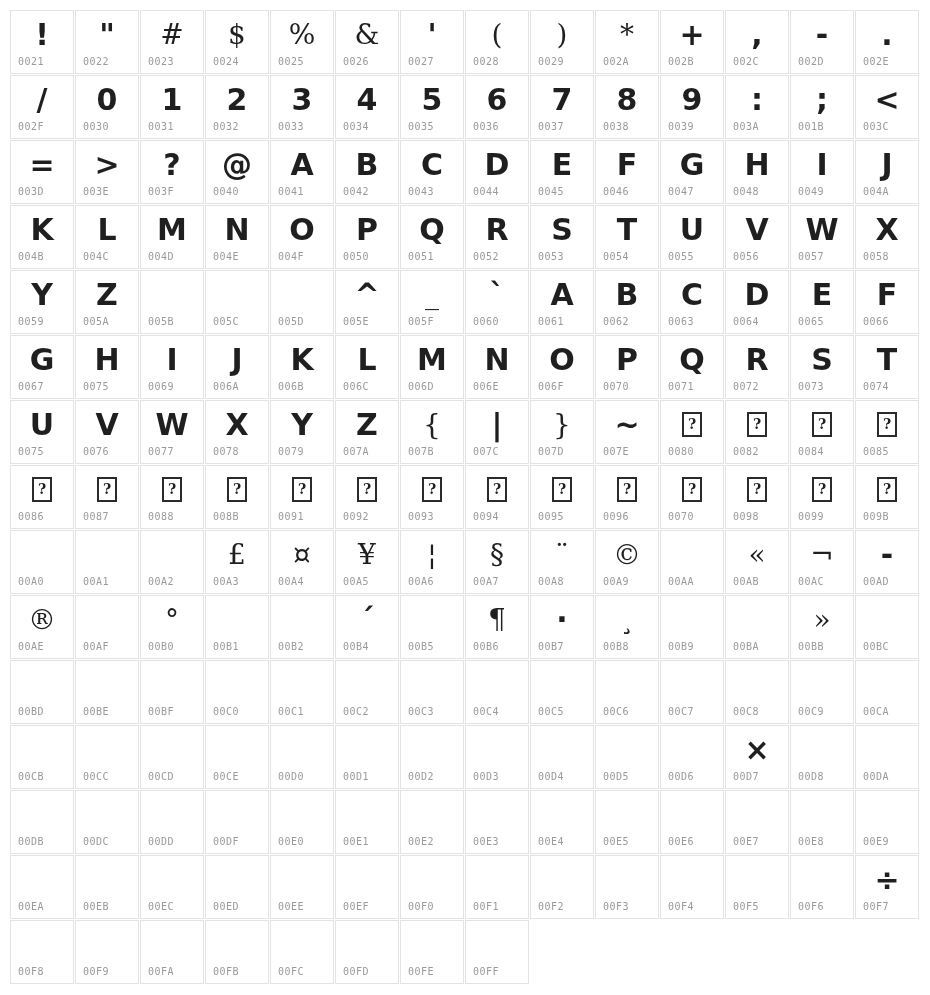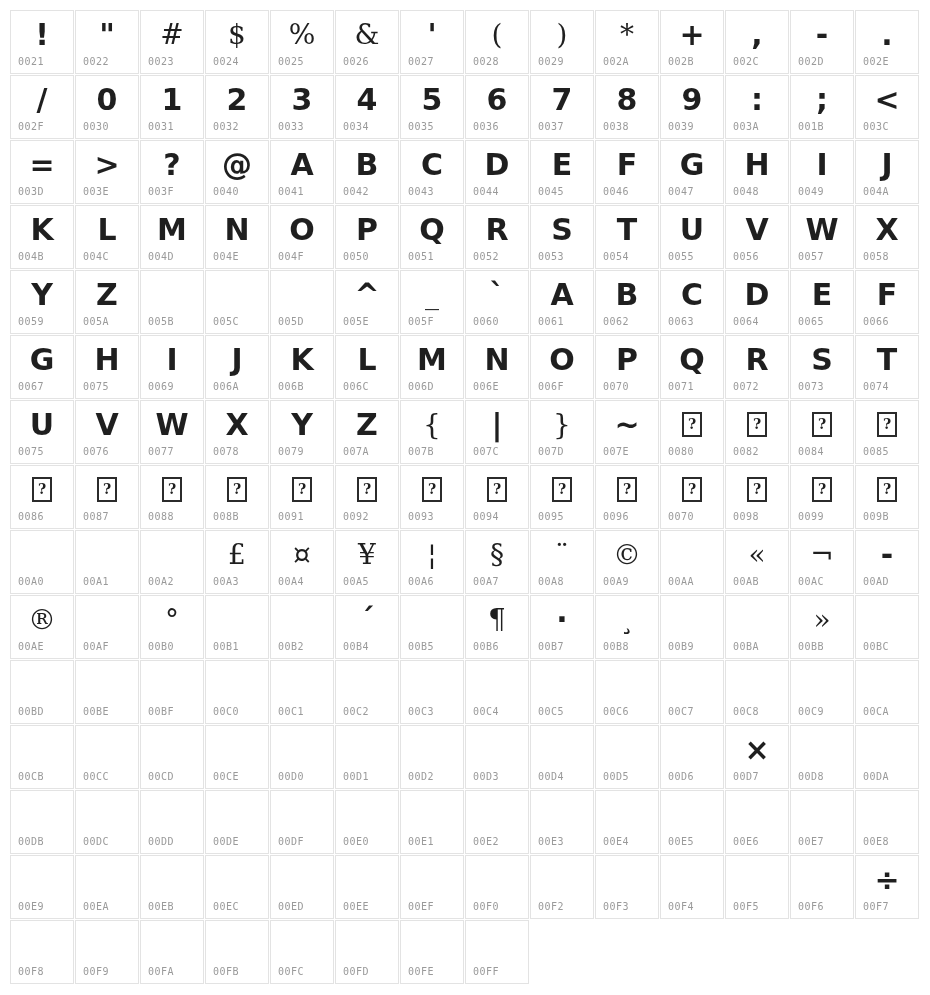--- a/index.html
+++ b/index.html
@@ -706,23 +706,20 @@
       <div class="cell">
         <span class="code">00DB</span>
       </div>
       <div class="cell">
         <span class="code">00DC</span>
       </div>
       <div class="cell">
         <span class="code">00DD</span>
       </div>
       <div class="cell">
-        <span class="code">00DE</span>
-      </div>
-      <div class="cell">
         <span class="code">00DF</span>
       </div>
       <div class="cell">
         <span class="code">00E0</span>
       </div>
       <div class="cell">
         <span class="code">00E1</span>
       </div>
       <div class="cell">
         <span class="code">00E2</span>
@@ -761,20 +758,23 @@
         <span class="code">00ED</span>
       </div>
       <div class="cell">
         <span class="code">00EE</span>
       </div>
       <div class="cell">
         <span class="code">00EF</span>
       </div>
       <div class="cell">
         <span class="code">00F0</span>
+      </div>
+      <div class="cell">
+        <span class="code">00F1</span>
       </div>
       <div class="cell">
         <span class="code">00F2</span>
       </div>
       <div class="cell">
         <span class="code">00F3</span>
       </div>
       <div class="cell">
         <span class="code">00F4</span>
       </div>

